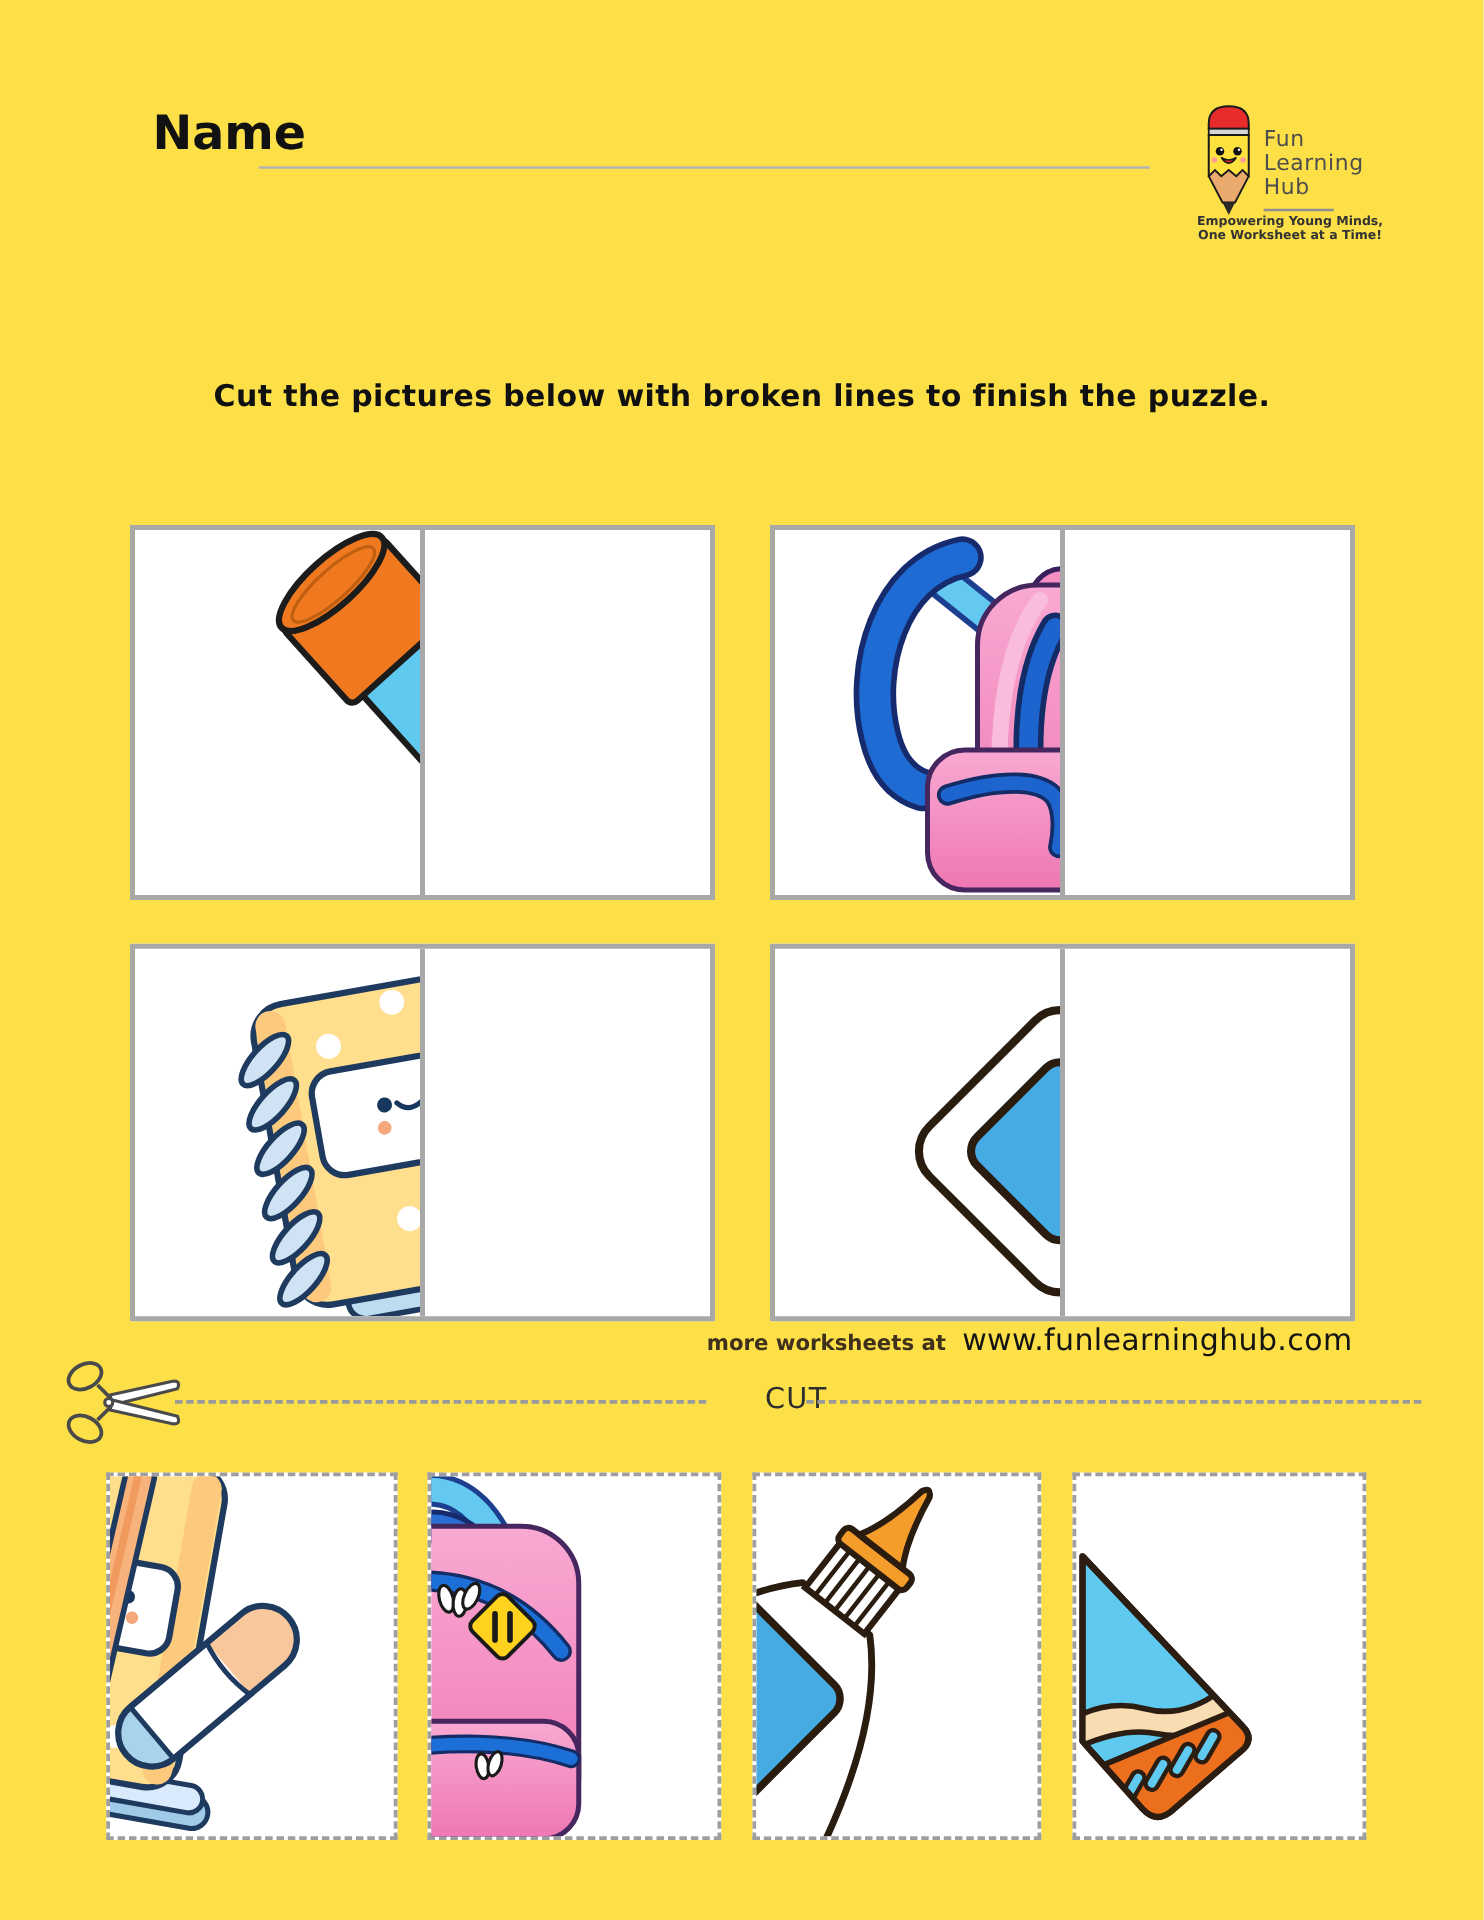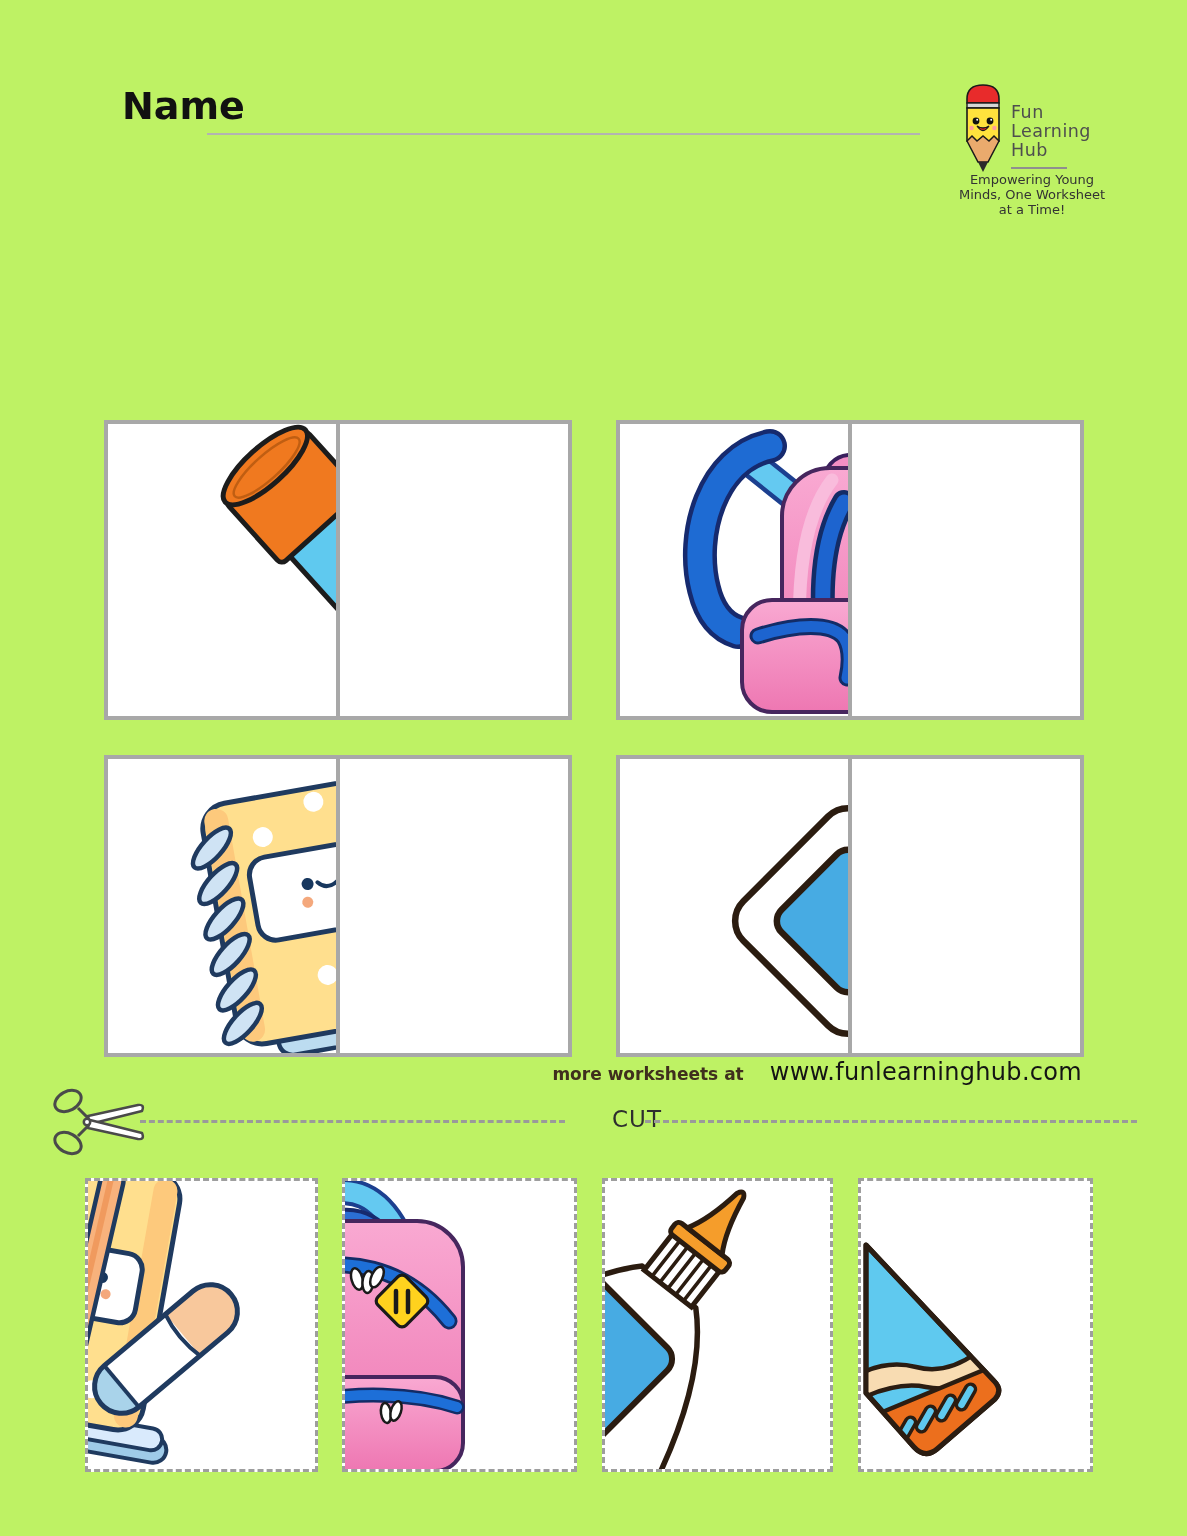--- a/index.html
+++ b/index.html
@@ -1,38 +1,38 @@
 <!DOCTYPE html>
 <html><head>
 <meta charset="utf-8">
 <style>
   html,body{margin:0;padding:0;background:#ffffff;}
-  .page{position:relative;width:1187px;height:1536px;background:#bef264;overflow:hidden;
+  .page{position:relative;width:1187px;height:1536px;background:#fde047;overflow:hidden;
         font-family:"DejaVu Sans","Liberation Sans",sans-serif;}
   .abs{position:absolute;}
 
   .name-label{left:122px;top:84px;font-size:38px;font-weight:bold;color:#111;}
   .name-line{left:207px;top:133px;width:713px;height:0;border-bottom:2px solid #b3b3b3;}
 
   .brand{left:1011px;top:103px;font-size:17.5px;line-height:19px;color:#4e4e4e;letter-spacing:.5px;}
   .brand-rule{left:1011px;top:167px;width:56px;height:2px;background:#8f8f8f;}
-  .tagline{left:953px;top:172px;width:158px;font-size:13px;font-weight:normal;color:#333;text-align:center;}
+  .tagline{left:953px;top:172px;width:158px;font-size:10px;font-weight:bold;color:#333;text-align:center;}
 
   .title-pill{left:244px;top:181px;width:692px;height:64px;background:#c9e6f8;border-radius:32px;
               display:flex;align-items:center;justify-content:center;}
   .title-text{font-size:41px;font-weight:bold;color:#0d0d0d;letter-spacing:-.5px;-webkit-text-stroke:1.1px #0d0d0d;white-space:nowrap;}
 
   .instruction{left:0;top:303px;width:100%;text-align:center;font-size:24px;font-weight:bold;color:#101010;letter-spacing:.3px;}
 
   .pzbox{border:4px solid #a8a8a8;background:#fff;display:flex;box-sizing:border-box;}
   .pz-cell{position:relative;width:50%;height:100%;overflow:hidden;}
   .pz-cell svg{position:absolute;left:0;top:0;}
   .pz-left{border-right:4px solid #a8a8a8;}
 
-  .footer{right:105px;top:1058px;display:flex;align-items:baseline;gap:26px;white-space:nowrap;}
+  .footer{right:105px;top:1058px;display:flex;align-items:baseline;gap:13px;white-space:nowrap;}
   .footer-prefix{font-size:17px;font-weight:bold;color:#3f2f1d;}
   .footer-url{font-size:24px;color:#141414;letter-spacing:.3px;}
 
   .dash-seg{top:1120px;height:0;border-top:3px dashed #9a9a9a;}
   .cut-label{left:600px;top:1106px;width:74px;text-align:center;font-size:23px;color:#2e2e2e;letter-spacing:1px;}
 
   .cutbox{border:3px dashed #9e9e9e;box-sizing:border-box;overflow:hidden;background:#fff;}
   .cutbox svg{position:absolute;}
 </style>
 </head>
@@ -59,20 +59,21 @@
   </svg>
   <div class="abs brand">
     <div>Fun</div>
     <div>Learning</div>
     <div>Hub</div>
   </div>
   <div class="abs brand-rule"></div>
   <div class="abs tagline">Empowering Young Minds, One Worksheet at a Time!</div>
 
 
+  <div class="abs instruction">Cut the pictures below with broken lines to finish the puzzle.</div>
 
   <div class="abs pzbox" style="left:104px;top:420px;width:468px;height:300px">
     <div class="pz-cell pz-left">
       <svg width="228" height="292" viewBox="0 0 228 292">
         <g transform="translate(160,45) rotate(-42)">
           <rect x="-42" y="78" width="84" height="168" fill="#5fc9ef" stroke="#1c1c1c" stroke-width="5"></rect>
           <rect x="-54" y="-4" width="108" height="84" rx="6" fill="#f0791f" stroke="#1c1c1c" stroke-width="5"></rect>
           <ellipse cx="0" cy="-4" rx="54" ry="19" fill="#f0791f" stroke="#1c1c1c" stroke-width="5"></ellipse>
           <ellipse cx="0" cy="-2" rx="43" ry="12" fill="none" stroke="#c05e12" stroke-width="2.5"></ellipse>
         </g>

